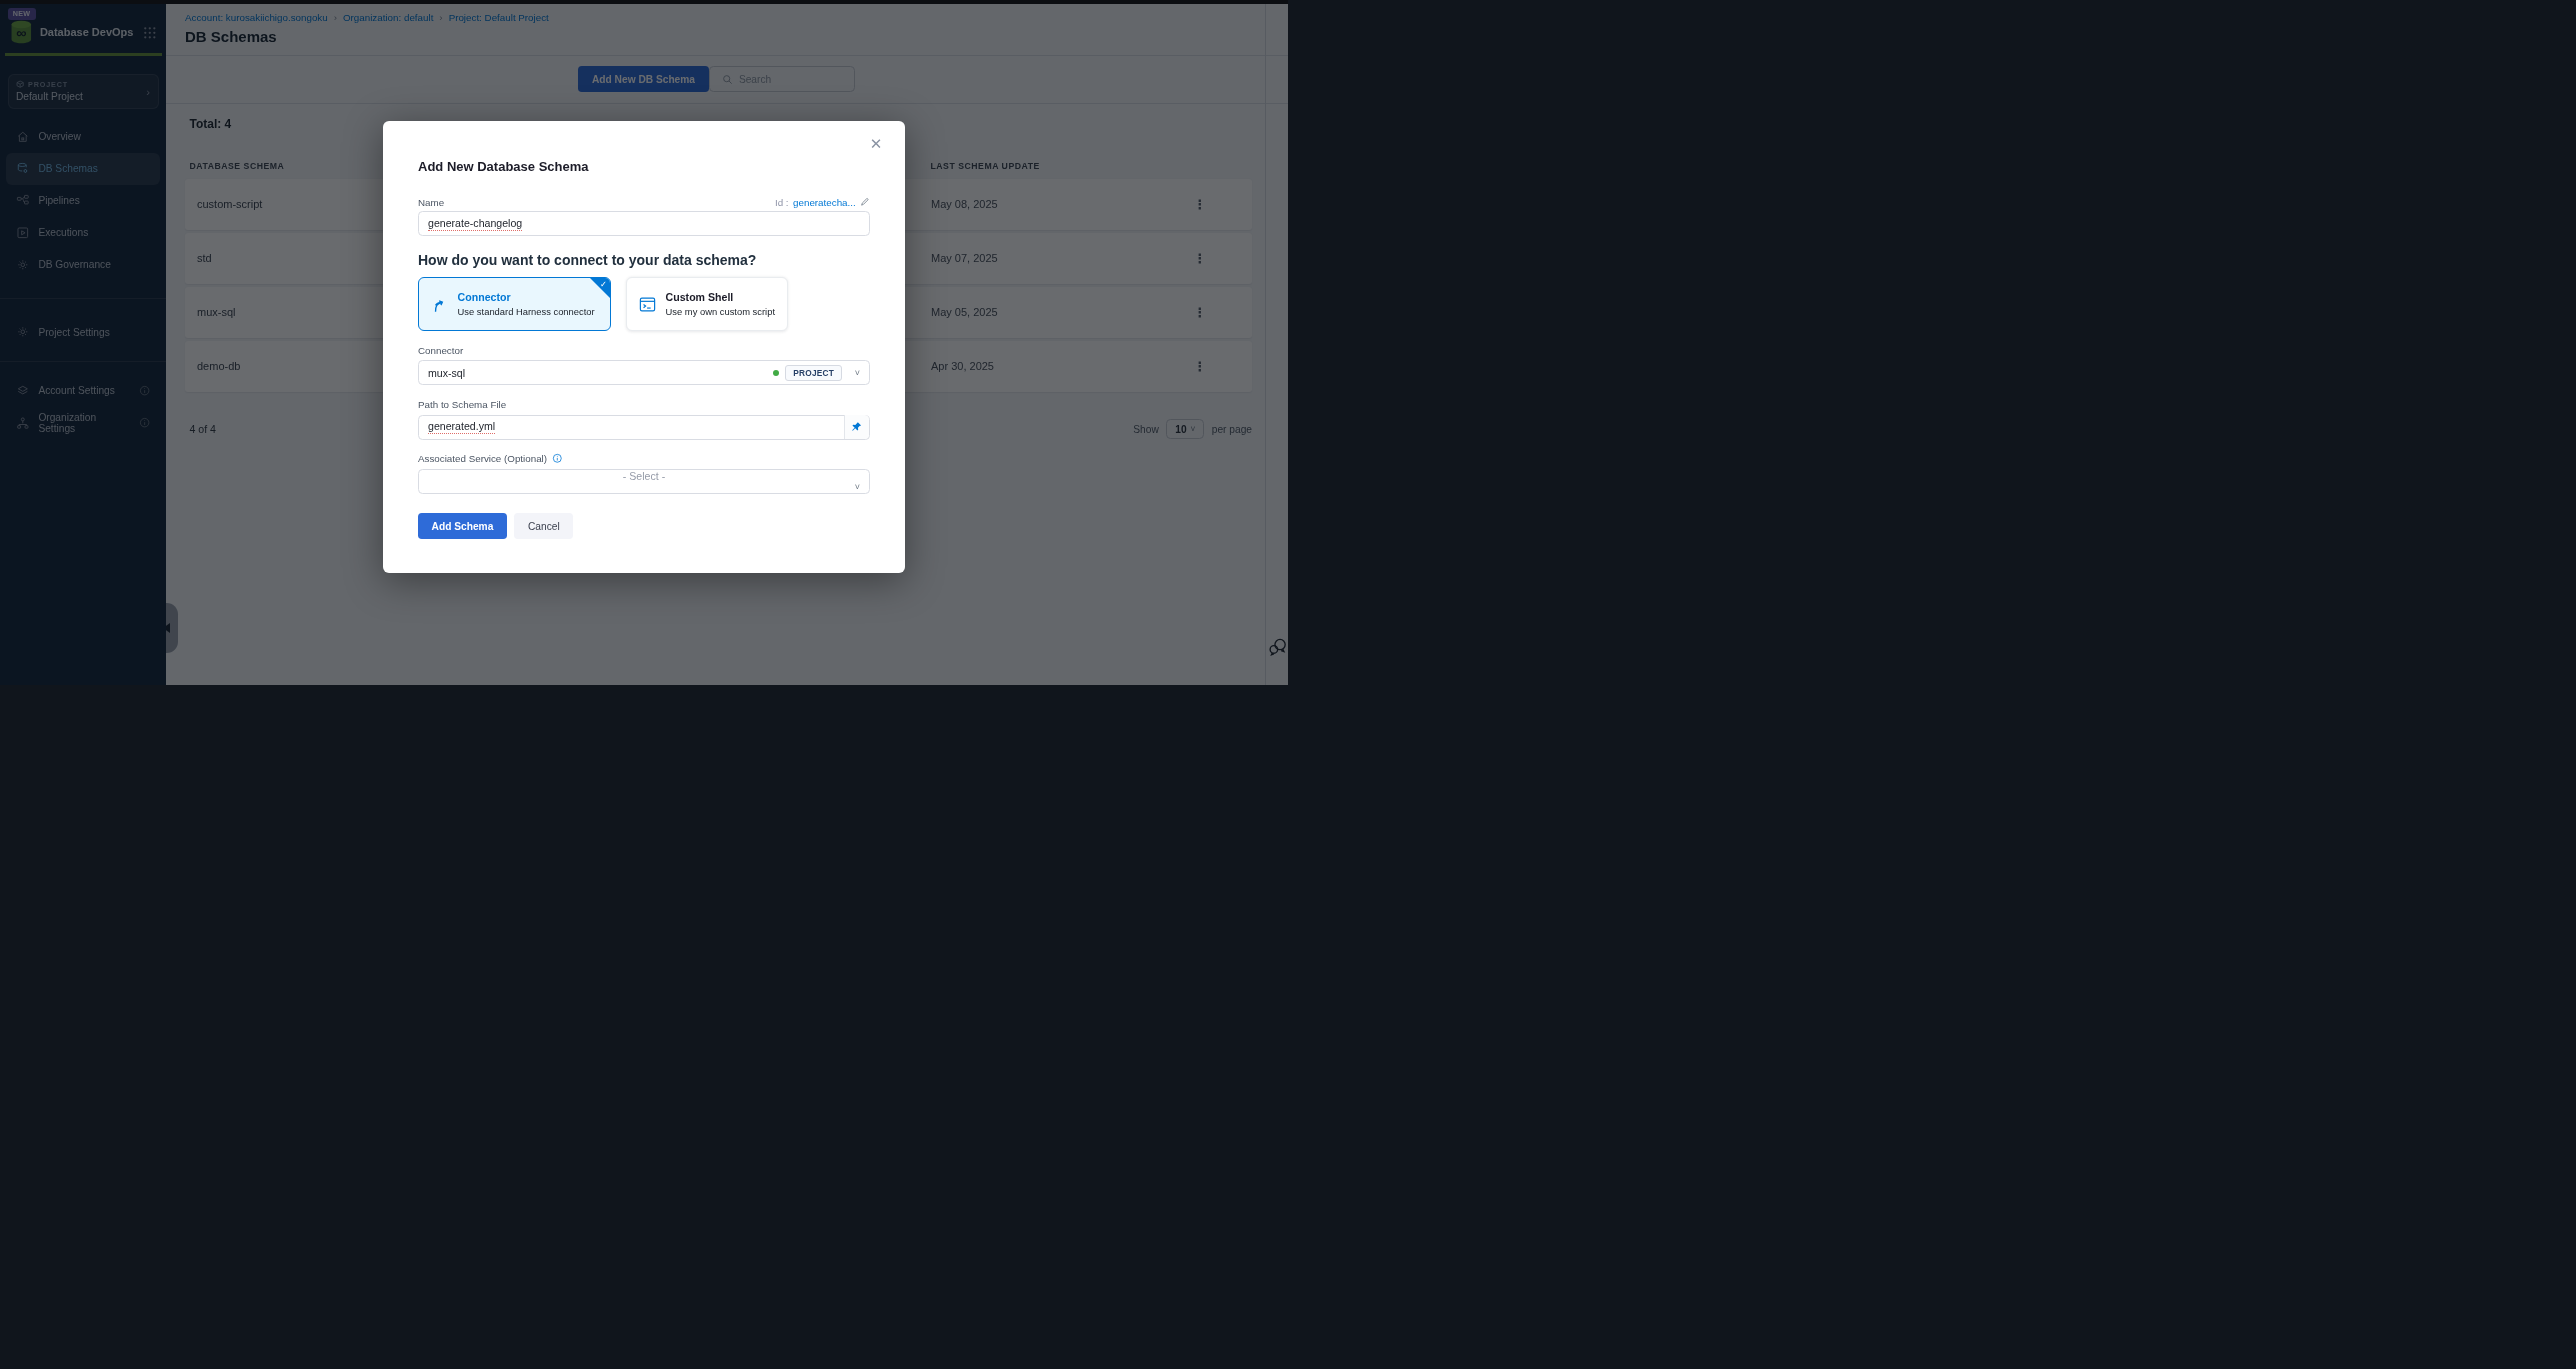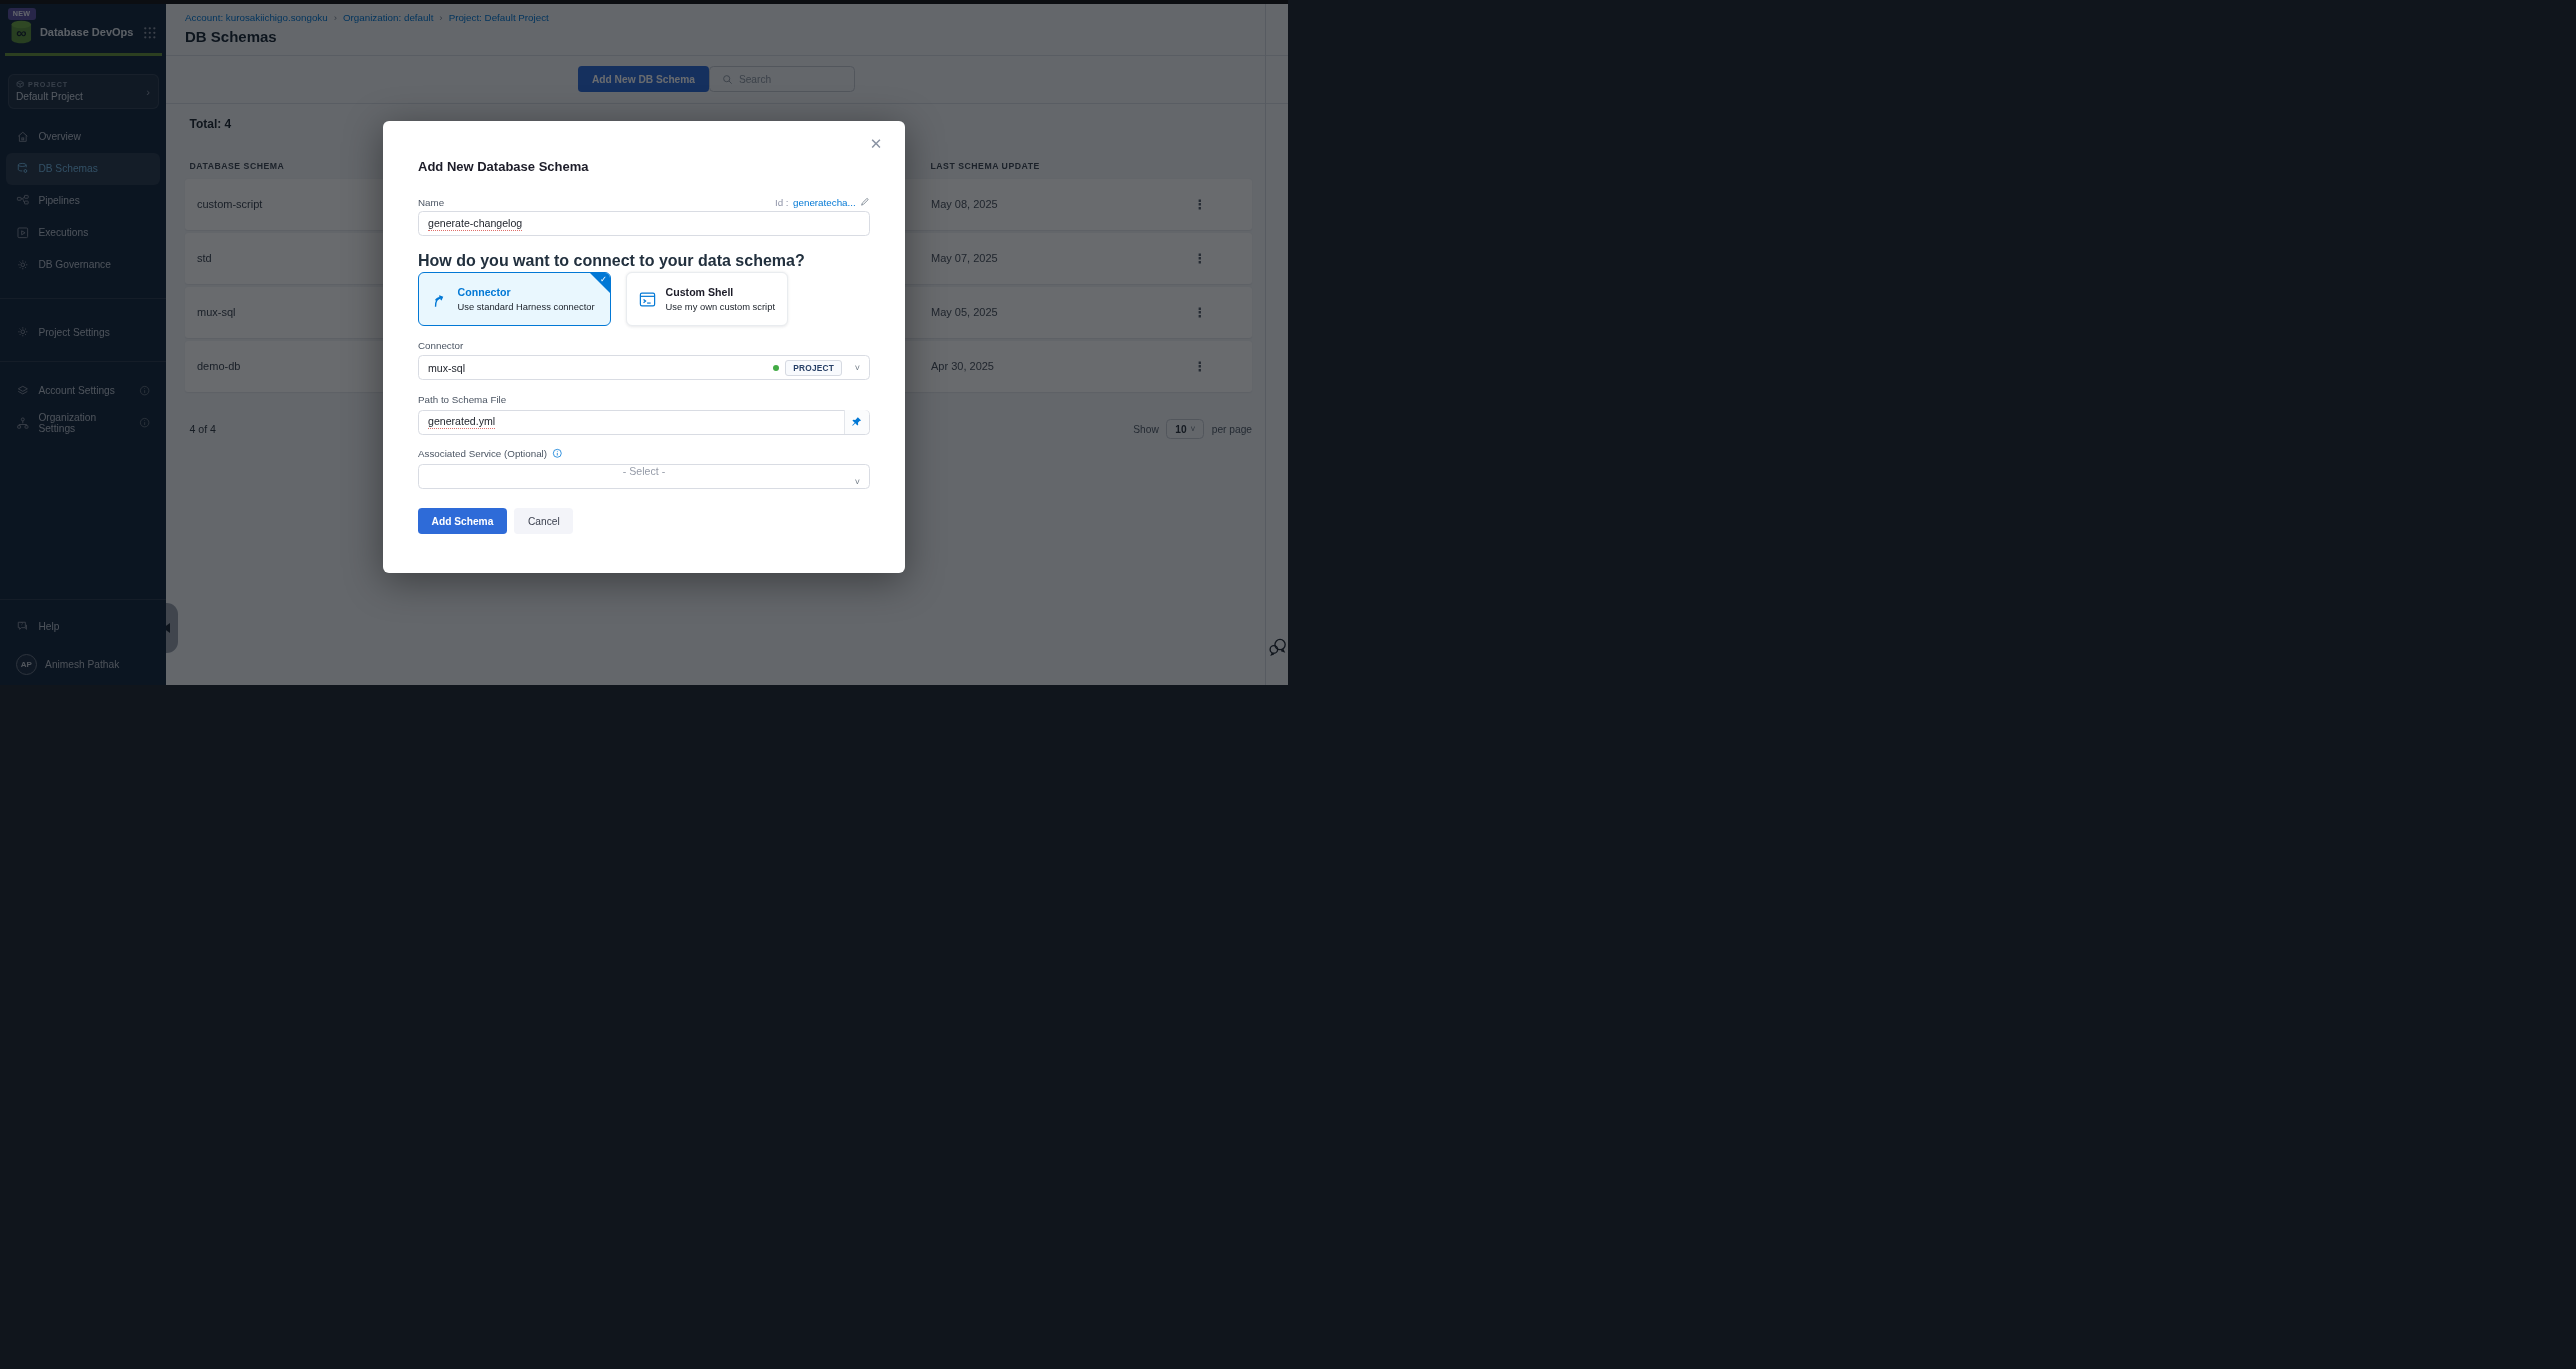--- a/index.html
+++ b/index.html
@@ -73,21 +73,21 @@
   .modal-close { position:absolute; top:13.6px; right:22.6px; font-size:15px; color:#8a93a3; cursor:pointer; font-weight:400; }
   .modal-title { font-size:13px; font-weight:700; color:#1c1c28; }
   .label-row { display:flex; align-items:center; justify-content:space-between; margin-top:22.6px; margin-bottom:3.8px; }
   .f-label { font-size:9.8px; color:#4b5563; }
   .id-wrap { display:flex; align-items:center; gap:4.5px; font-size:9.8px; }
   .id-prefix { color:#8f94a8; }
   .id-value { color:#0278d5; cursor:pointer; }
   .edit-ic { color:#63707e; cursor:pointer; }
   .field { height:25px; border:0.8px solid #d9dce3; border-radius:4.5px; background:#fff; display:flex; align-items:center; padding:0 9px; font-size:10.6px; color:#23272f; cursor:text; }
   .spell { border-bottom:1.5px dotted rgba(217,83,79,.85); padding-bottom:0.8px; }
-  .question { font-size:16px; font-weight:700; color:#22303e; margin-top:16px; margin-bottom:2px; }
+  .question { font-size:14px; font-weight:700; color:#22303e; margin-top:16px; margin-bottom:9px; }
   .cards { display:flex; gap:15px; }
   .opt-card { height:54px; border-radius:6px; display:flex; align-items:center; gap:9px; padding:0 10.6px; cursor:pointer; position:relative; }
   .opt-card.selected { width:193px; background:#e9f7fe; border:1.1px solid #0278d5; overflow:hidden; }
   .opt-card.plain { width:162px; background:#fff; border:0.8px solid #e9ecef; box-shadow:0 0.8px 3px rgba(20,30,50,.10); }
   .corner { position:absolute; top:0; right:0; width:0; height:0; border-top:20.4px solid #0278d5; border-left:20.4px solid transparent; }
   .corner-check { position:absolute; top:0.8px; right:3px; color:#fff; font-size:8.3px; font-weight:700; }
   .opt-title { font-size:10.6px; font-weight:700; color:#1c1c28; }
   .opt-card.selected .opt-title { color:#0278d5; }
   .opt-desc { font-size:9.4px; color:#20262e; margin-top:3px; }
   .opt-icon { color:#0278d5; flex:0 0 auto; }
@@ -243,37 +243,20 @@
       <span class="nav-info">
           <svg width="11.3" height="11.3" viewBox="0 0 24 24" fill="none" stroke="currentColor" stroke-width="1.6">
             <circle cx="12" cy="12" r="9"></circle>
             <path d="M12 11v6"></path>
             <circle cx="12" cy="7.6" r="1" fill="currentColor" stroke="none"></circle>
           </svg>
         </span>
     </div>
   </div>
 
-  <div class="sidebar-bottom">
-    <div class="sb-div3"></div>
-    <div class="nav-item">
-      <span class="nicon">
-          <svg width="13.6" height="13.6" viewBox="0 0 24 24" fill="none" stroke="currentColor" stroke-width="1.6" style="font-size:13.5px">
-            <path d="M4 4h12.5v9.5H9.5l-3 3v-3H4z"></path>
-            <path d="M18.5 8.5v8l-2-1.8"></path>
-            <text x="10" y="11" text-anchor="middle" font-size="8" fill="currentColor" stroke="none">?</text>
-          </svg>
-        </span>
-      <span>Help</span>
-    </div>
-    <div class="user-row">
-      <div class="avatar">AP</div>
-      <div class="user-name">Animesh Pathak</div>
-    </div>
-  </div>
 </nav>
 
 <div class="collapse-handle">
   <span class="tri"></span>
 </div>
 
 <main class="main">
   <div class="page-header">
     <div class="breadcrumb">
       <span class="crumb">Account: kurosakiichigo.songoku</span>

